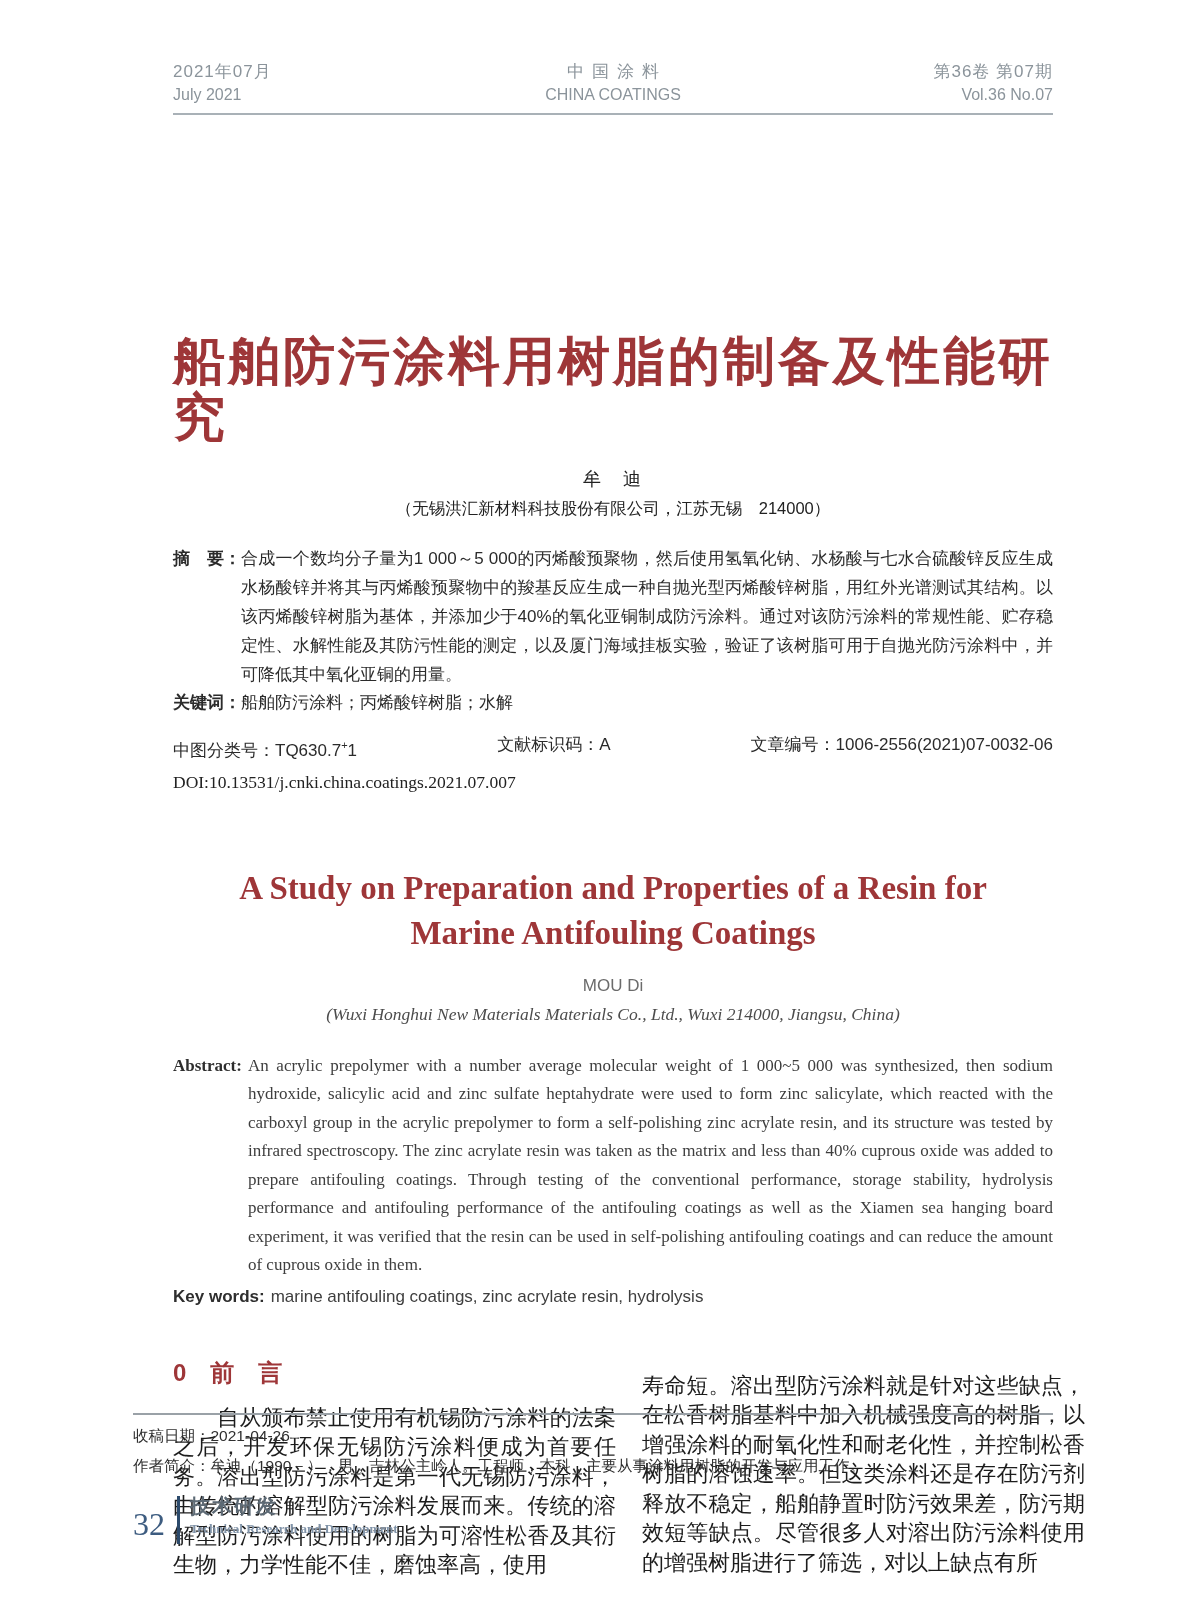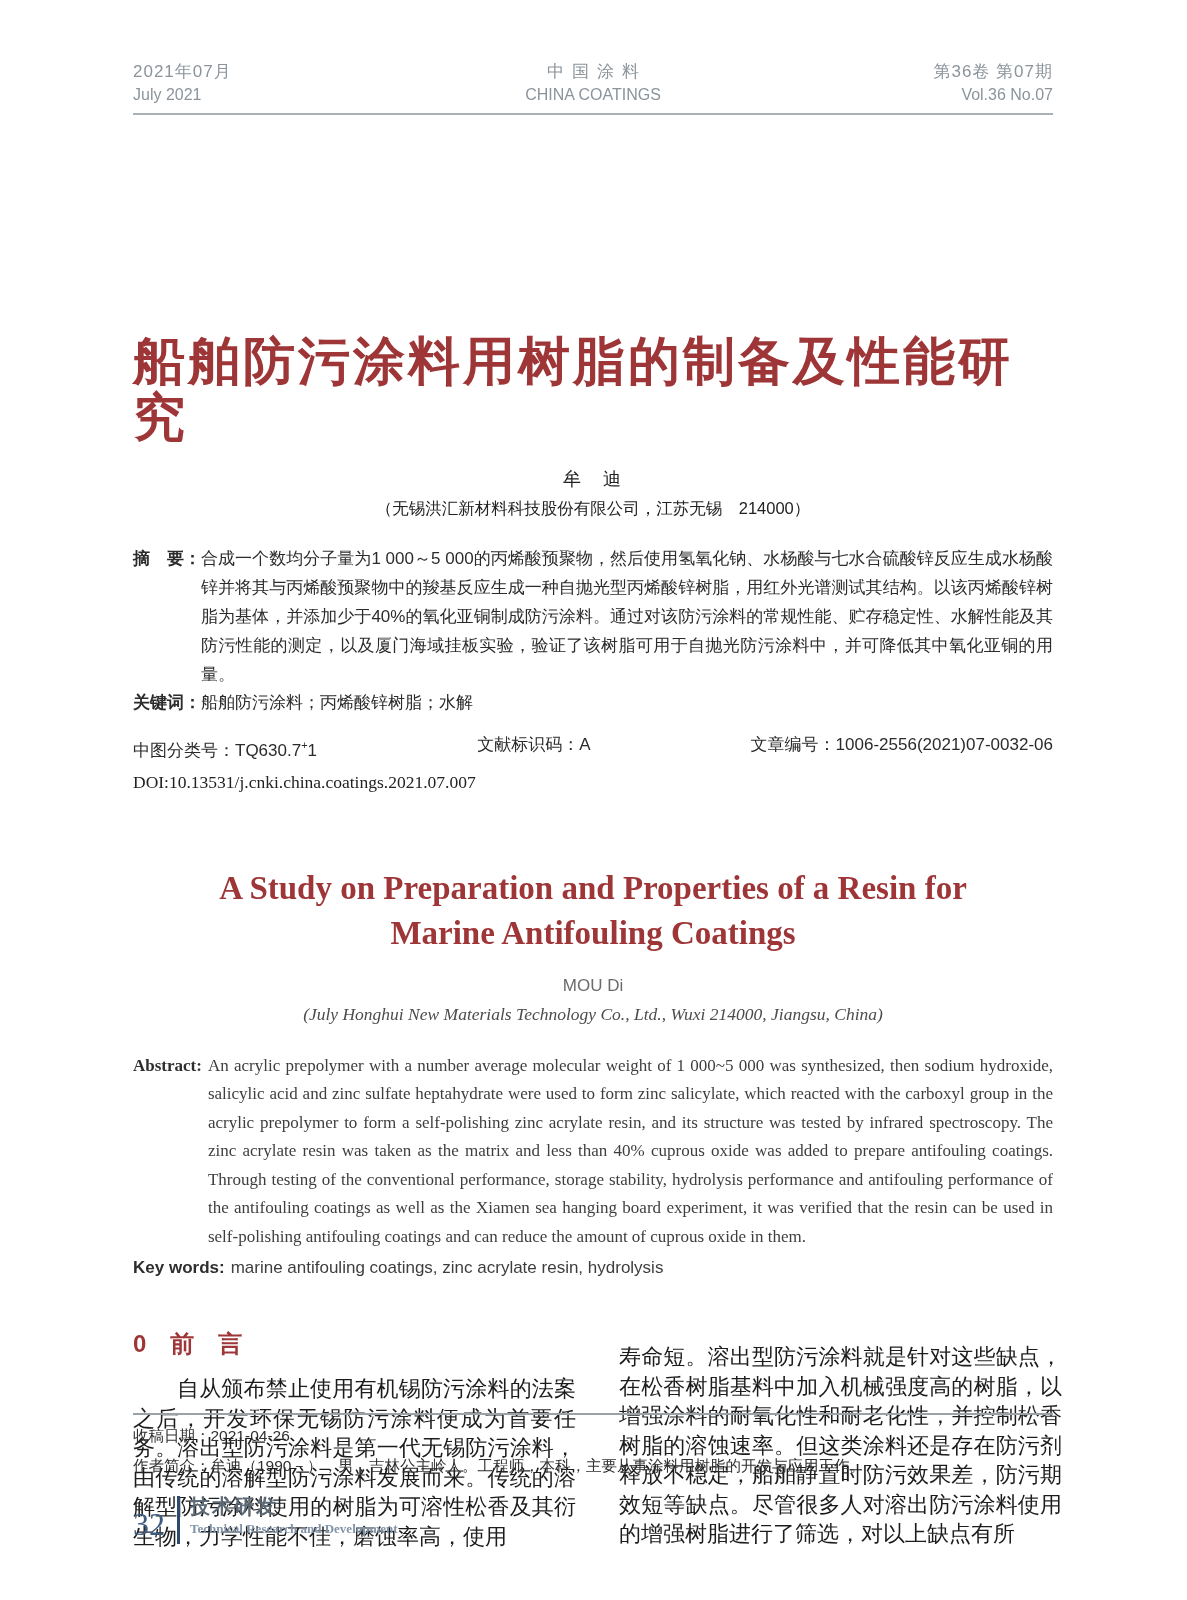--- a/index.html
+++ b/index.html
@@ -5,20 +5,21 @@
   * { margin: 0; padding: 0; box-sizing: border-box; }
   html, body { background: #ffffff; }
   body { font-family: "Liberation Sans", sans-serif; color: #1f1f1f; }
 
   .page {
     position: relative;
     width: 1187px;
     height: 1600px;
     background: #ffffff;
     overflow: hidden;
+    padding-left: 40px;
   }
   .content { padding: 60px 134px 0 133px; }
 
   
   .journal-header {
     display: grid;
     grid-template-columns: 1fr auto 1fr;
     align-items: end;
     color: #8b949b;
     padding-bottom: 9px;
@@ -125,21 +126,21 @@
     font-size: 17px;
     line-height: 26px;
     color: #3e3e3e;
   }
   .keywords-en .hang-label { font-weight: bold; color: #2e2e2e; padding-right: 6px; }
 
   
   .intro {
     margin-top: 49px;
     display: flex;
-    gap: 43px;
+    gap: 26px;
   }
   .intro-col { width: 443px; flex: 0 0 443px; }
   .intro-col.right { padding-top: 12px; }
   .intro-heading {
     font-size: 24px;
     font-weight: bold;
     color: #9e3638;
     line-height: 28px;
   }
   .body-p {
@@ -243,21 +244,21 @@
       <span><span>文章编号：</span><span>1006-2556(2021)07-0032-06</span></span>
     </div>
 
     <div class="doi-line">DOI:10.13531/j.cnki.china.coatings.2021.07.007</div>
 
     <div class="title-en">
       <div>A Study on Preparation and Properties of a Resin for</div>
       <div>Marine Antifouling Coatings</div>
     </div>
     <div class="author-en">MOU Di</div>
-    <div class="affil-en">(July Honghui New Materials Technology Co., Ltd., Wuxi 214000, Jiangsu, China)</div>
+    <div class="affil-en">(Wuxi Honghui New Materials Materials Co., Ltd., Wuxi 214000, Jiangsu, China)</div>
 
     <div class="abstract-en hang">
       <span class="hang-label">Abstract:</span>
       <span class="hang-text">An acrylic prepolymer with a number average molecular weight of 1 000~5 000 was synthesized, then sodium hydroxide, salicylic acid and zinc sulfate heptahydrate were used to form zinc salicylate, which reacted with the carboxyl group in the acrylic prepolymer to form a self-polishing zinc acrylate resin, and its structure was tested by infrared spectroscopy. The zinc acrylate resin was taken as the matrix and less than 40% cuprous oxide was added to prepare antifouling coatings. Through testing of the conventional performance, storage stability, hydrolysis performance and antifouling performance of the antifouling coatings as well as the Xiamen sea hanging board experiment, it was verified that the resin can be used in self-polishing antifouling coatings and can reduce the amount of cuprous oxide in them.</span>
     </div>
 
     <div class="keywords-en hang">
       <span class="hang-label">Key words:</span>
       <span class="hang-text">marine antifouling coatings, zinc acrylate resin, hydrolysis</span>
     </div>

